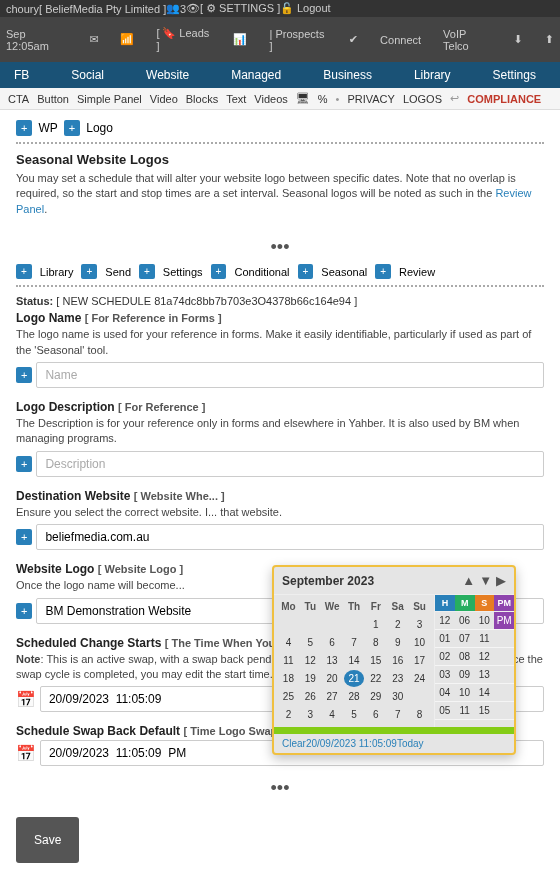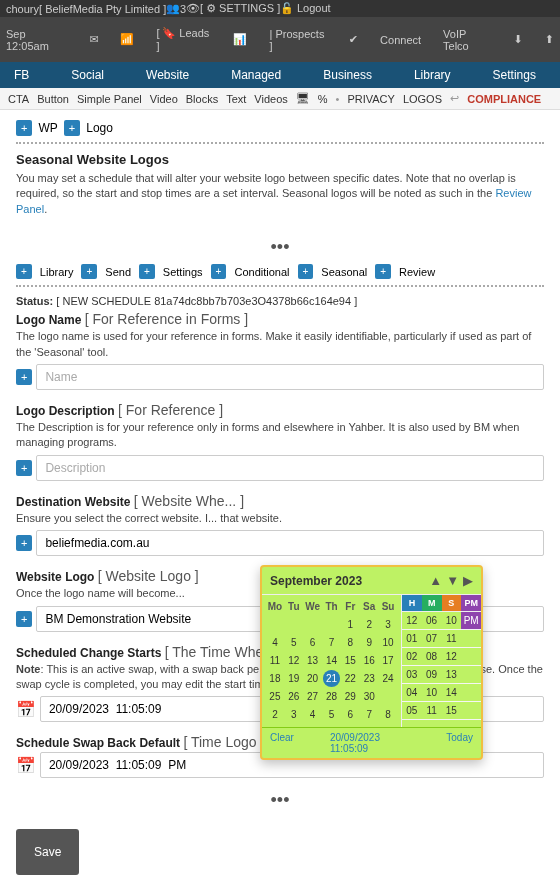--- a/index.html
+++ b/index.html
@@ -147,23 +147,23 @@
     .field-group {
       margin-bottom: 12px;
     }
     .field-label {
       font-size: 12px;
       font-weight: bold;
       color: #222;
       margin-bottom: 2px;
     }
     .field-label .sub-label {
-      font-weight: normal;
+      font-weight: bold;
       color: #555;
-      font-size: 14px;
+      font-size: 11px;
     }
     .field-desc {
       font-size: 11px;
       color: #444;
       margin-bottom: 4px;
       line-height: 1.4;
     }
     .input-row {
       display: flex;
       align-items: center;
@@ -205,23 +205,23 @@
       font-size: 12px;
       cursor: pointer;
       border-radius: 3px;
       margin-top: 12px;
     }
 
     
     .calendar-overlay {
       position: absolute;
       top: 455px;
-      left: 260px;
-      width: 223px;
-      background: #bef264;
+      left: 272px;
+      width: 244px;
+      background: #e5e5e5;
       border: 2px solid #f0c040;
       border-radius: 4px;
       box-shadow: 0 4px 12px rgba(0,0,0,0.25);
       z-index: 100;
       font-size: 11px;
     }
     .cal-header {
       display: flex;
       align-items: center;
       justify-content: space-between;
@@ -317,24 +317,22 @@
       text-align: center;
       padding: 3px 2px;
       font-size: 10px;
       cursor: pointer;
       color: #333;
     }
 
     
     .cal-footer {
       display: flex;
-      justify-content: space-between;
       padding: 4px 8px;
-      border-top: 1px solid #84cc16;
-      gap: 36px;
+      border-top: 7px solid #84cc16;
     }
     .cal-footer span {
       cursor: pointer;
       color: #2980b9;
       font-size: 10px;
     }
 
     .note-text {
       font-size: 11px;
       color: #444;

